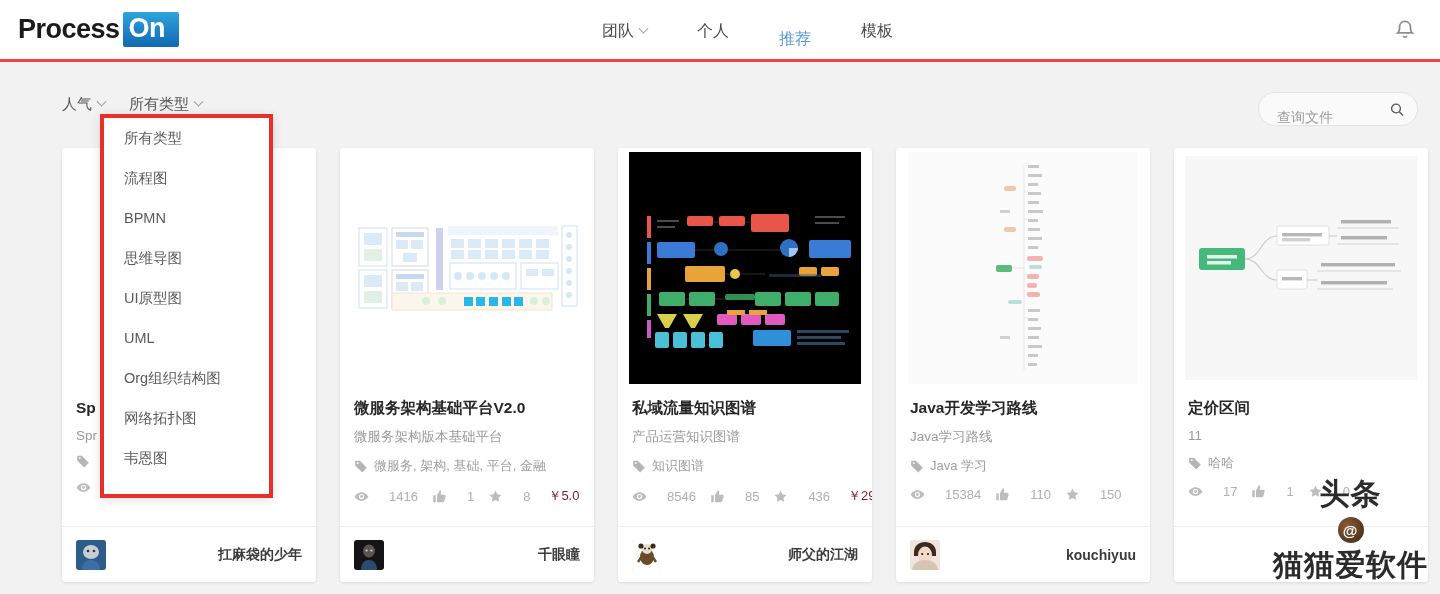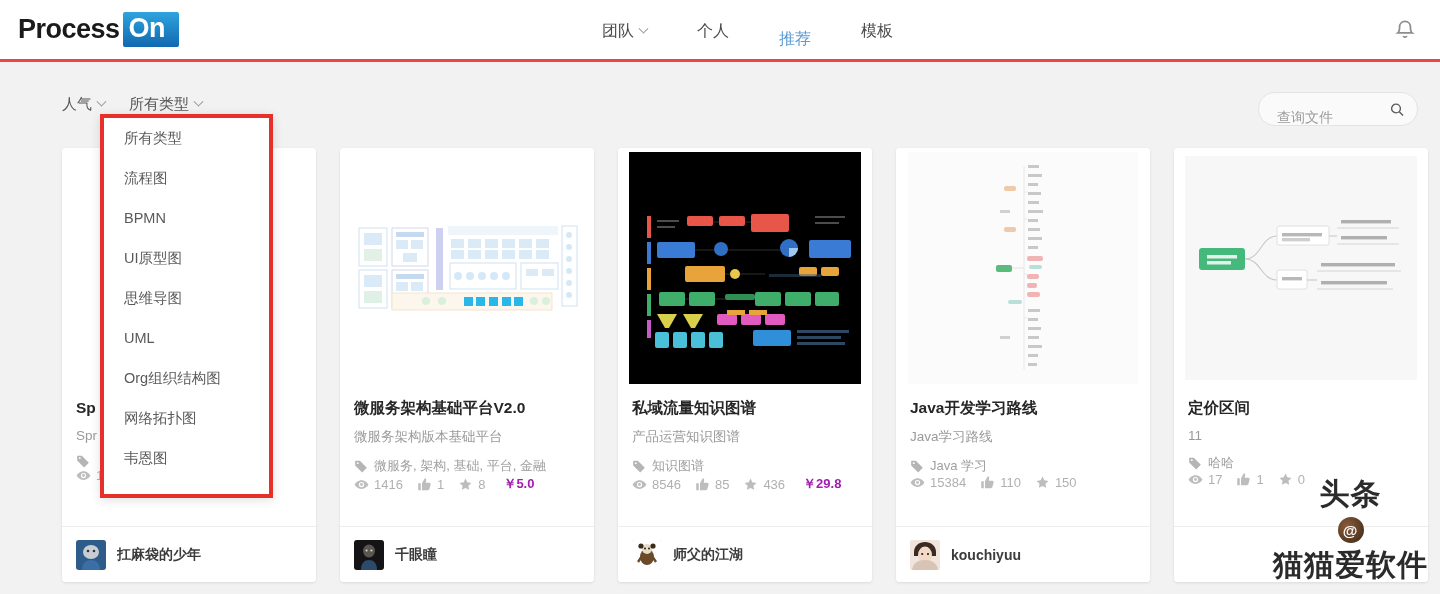--- a/index.html
+++ b/index.html
@@ -110,34 +110,35 @@
     white-space: nowrap; overflow: hidden; text-overflow: ellipsis;
     margin-bottom: 9px;
   }
   .card-desc {
     font-size: 13.5px; color: #9a9a9a;
     white-space: nowrap; overflow: hidden; text-overflow: ellipsis;
     margin-bottom: 11px;
   }
   .card-tags {
     display: flex; align-items: center; gap: 6px;
-    font-size: 13px; color: #a0a0a0; 
+    font-size: 13px; color: #a0a0a0; margin-bottom: 12px;
     white-space: nowrap; overflow: hidden;
   }
   .card-stats {
     display: flex; align-items: center; gap: 14px;
     font-size: 13px; color: #b0b0b0;
   }
-  .stat { display: flex; align-items: center; gap: 5px; justify-content: center; }
-  .price { color: #a21caf; margin-left: 4px; font-weight: bold; }
+  .stat { display: flex; align-items: center; gap: 20px; justify-content: center; }
+  .price { color: #7f1d1d; margin-left: 4px; }
   .card-author {
     height: 56px; border-top: 1px solid #ededed;
     display: flex; align-items: center; gap: 11px;
     padding: 0 14px;
     background: #fff;
+    justify-content: space-between;
   }
   .avatar {
     width: 30px; height: 30px; border-radius: 3px;
     background: #d9d9d9; overflow: hidden; flex: none;
     display: block;
   }
   .author-name {
     font-size: 14px; color: #3c3c3c; font-weight: bold;
     white-space: nowrap; overflow: hidden; text-overflow: ellipsis;
   }
@@ -692,22 +693,22 @@
       <span class="author-name"></span>
     </div>
   </div>
 
 </div>
 
 <div class="dropdown">
   <div class="dd-item">所有类型</div>
   <div class="dd-item">流程图</div>
   <div class="dd-item">BPMN</div>
+  <div class="dd-item">思维导图</div>
   <div class="dd-item">UI原型图</div>
-  <div class="dd-item">思维导图</div>
   <div class="dd-item">UML</div>
   <div class="dd-item">Org组织结构图</div>
   <div class="dd-item">网络拓扑图</div>
   <div class="dd-item">韦恩图</div>
 </div>
 
 <div class="watermark">
   <span>头条</span>
   <span class="wm-badge">@</span>
   <span>猫猫爱软件</span>

